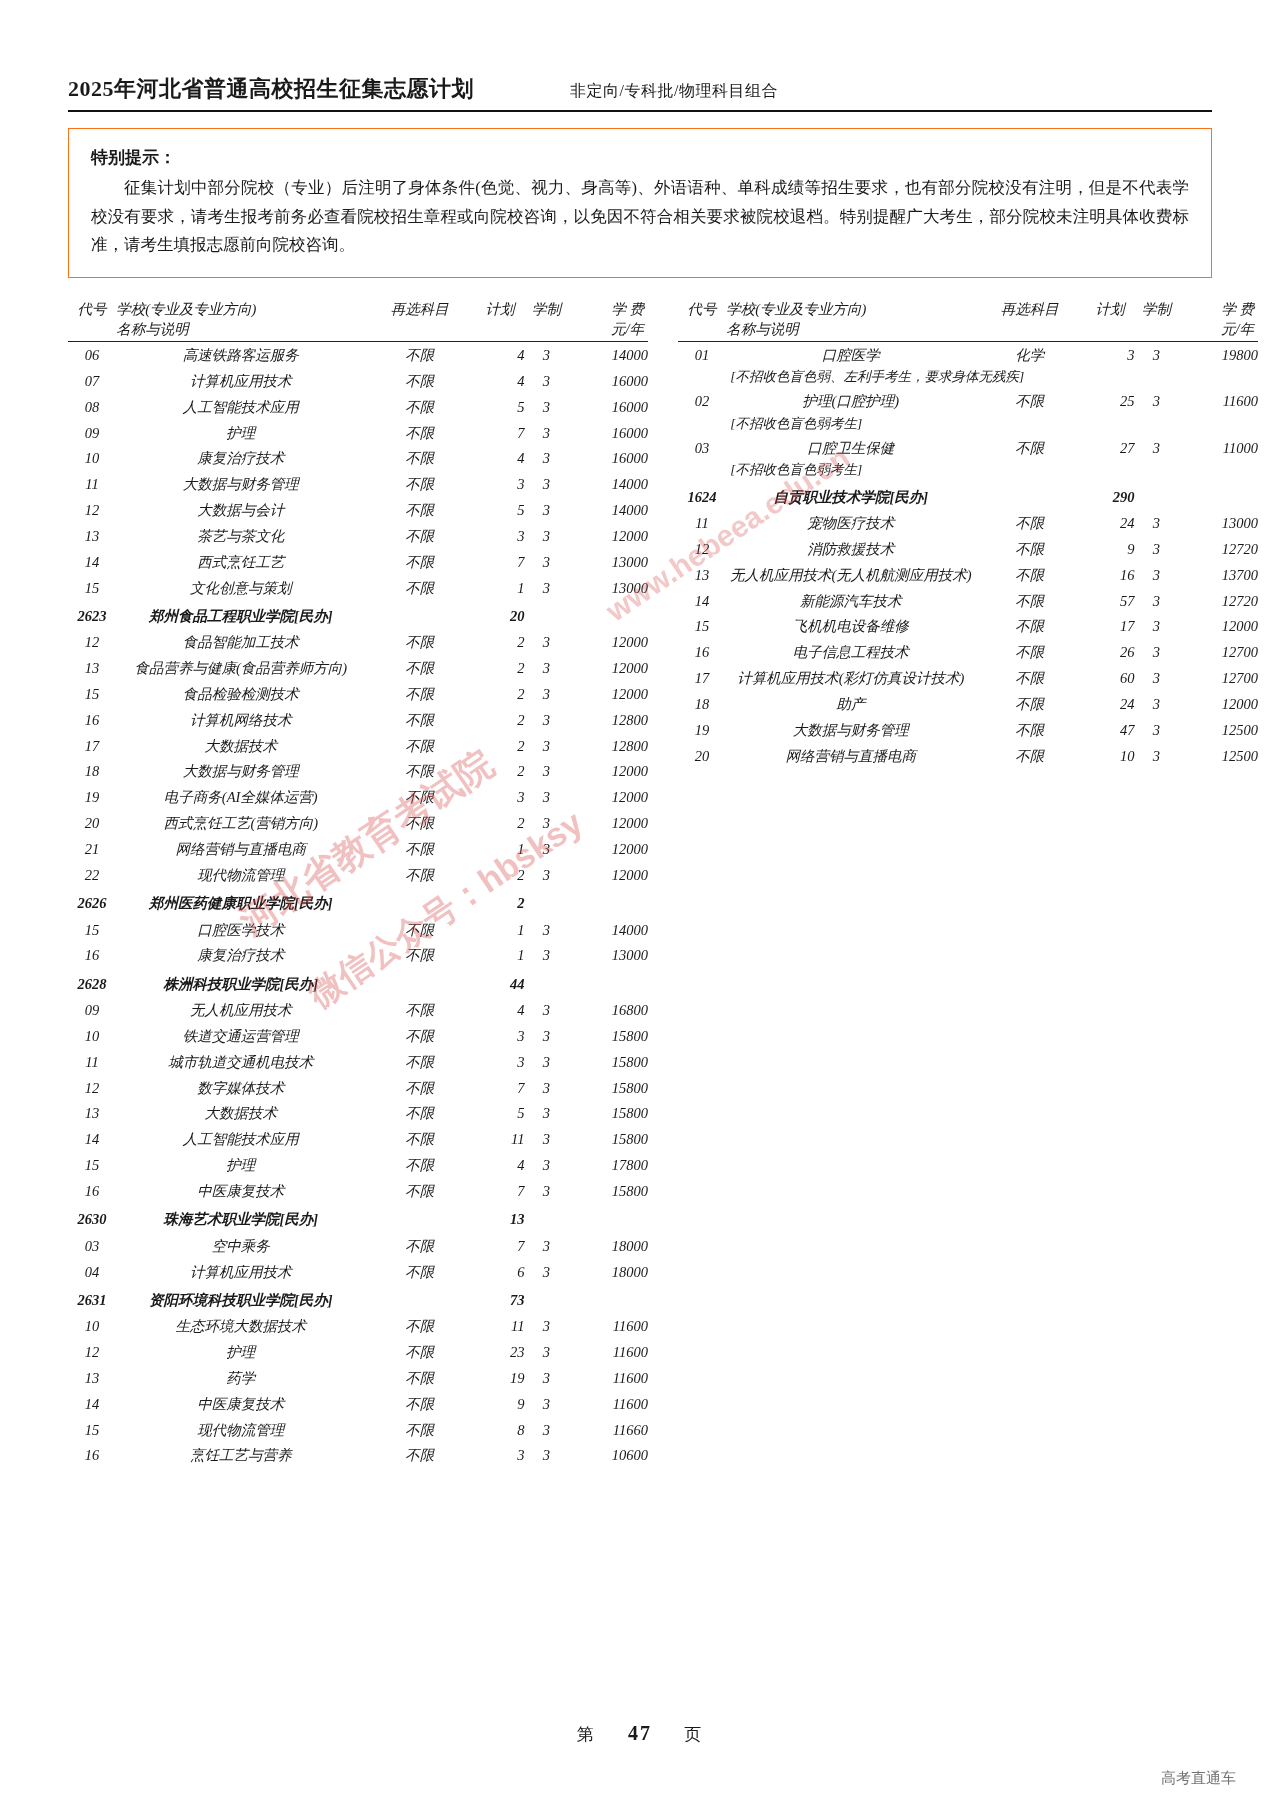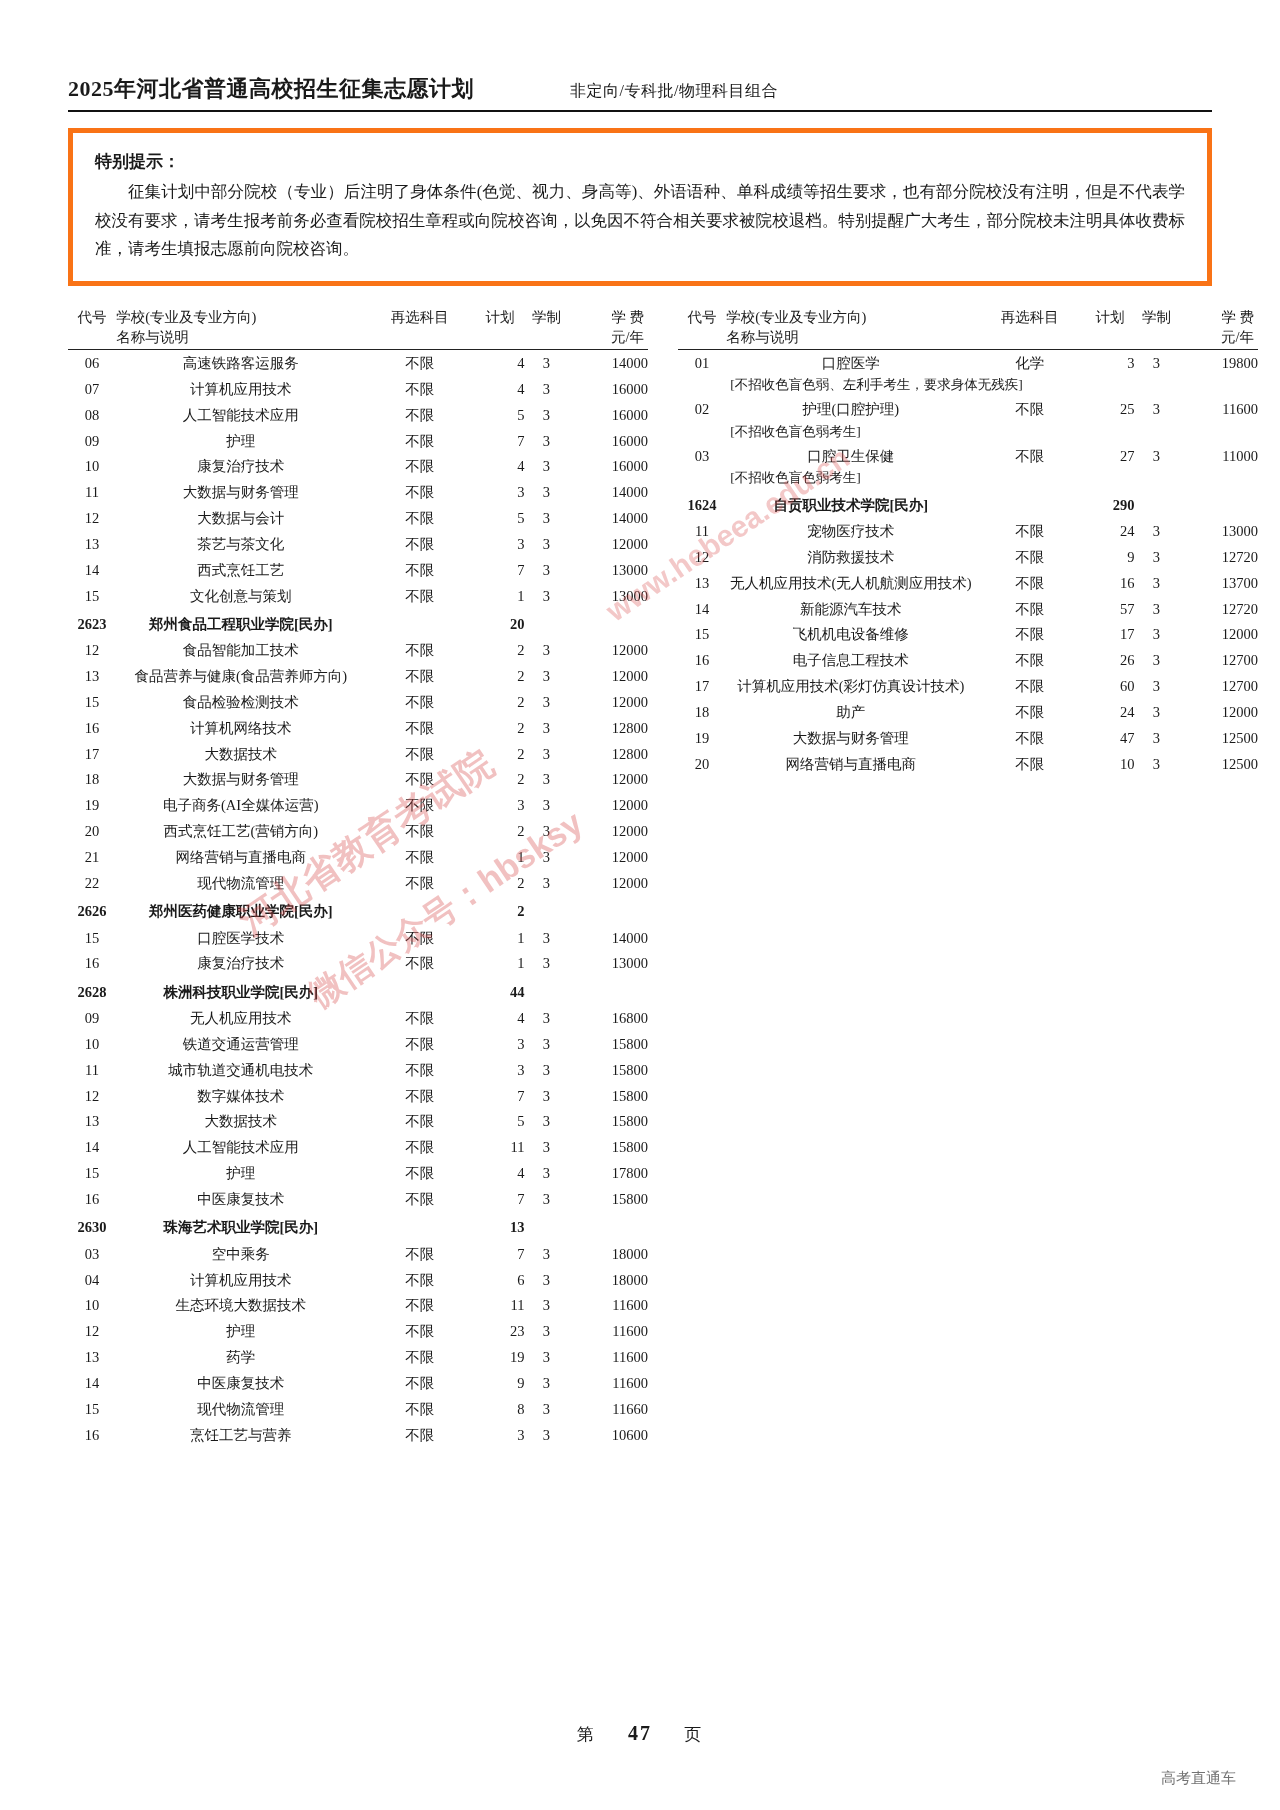--- a/index.html
+++ b/index.html
@@ -42,40 +42,41 @@
     white-space: nowrap;
   }
   .header-rule {
     border-bottom: 2px solid #111;
     margin-top: 6px;
   }
 
   
   .notice {
     margin-top: 16px;
-    border: 5px solid #f97316;
+    border: 1px solid #f97316;
     padding: 14px 22px 18px 22px;
     font-size: 16.5px;
     line-height: 1.72;
   }
   .notice-title {
     font-weight: bold;
     font-size: 17px;
     margin-bottom: 2px;
   }
   .notice-body {
     text-indent: 2em;
     text-align: justify;
   }
 
   
   .columns {
     display: flex;
     margin-top: 20px;
     gap: 30px;
+    font-style: italic;
   }
   .col {
     width: 580px;
     flex: 0 0 580px;
   }
   table.plan {
     width: 100%;
     border-collapse: collapse;
     font-size: 14.5px;
   }
@@ -506,20 +507,28 @@
               <td class="years">3</td>
               <td class="fee">18000</td>
             </tr>
             <tr class="row">
               <td class="code">04</td>
               <td class="name">计算机应用技术</td>
               <td class="sub">不限</td>
               <td class="plan">6</td>
               <td class="years">3</td>
               <td class="fee">18000</td>
+            </tr>
+            <tr class="row school">
+              <td class="code">2631</td>
+              <td class="name">资阳环境科技职业学院[民办]</td>
+              <td class="sub"></td>
+              <td class="plan">73</td>
+              <td class="years"></td>
+              <td class="fee"></td>
             </tr>
             <tr class="row">
               <td class="code">10</td>
               <td class="name">生态环境大数据技术</td>
               <td class="sub">不限</td>
               <td class="plan">11</td>
               <td class="years">3</td>
               <td class="fee">11600</td>
             </tr>
             <tr class="row">

